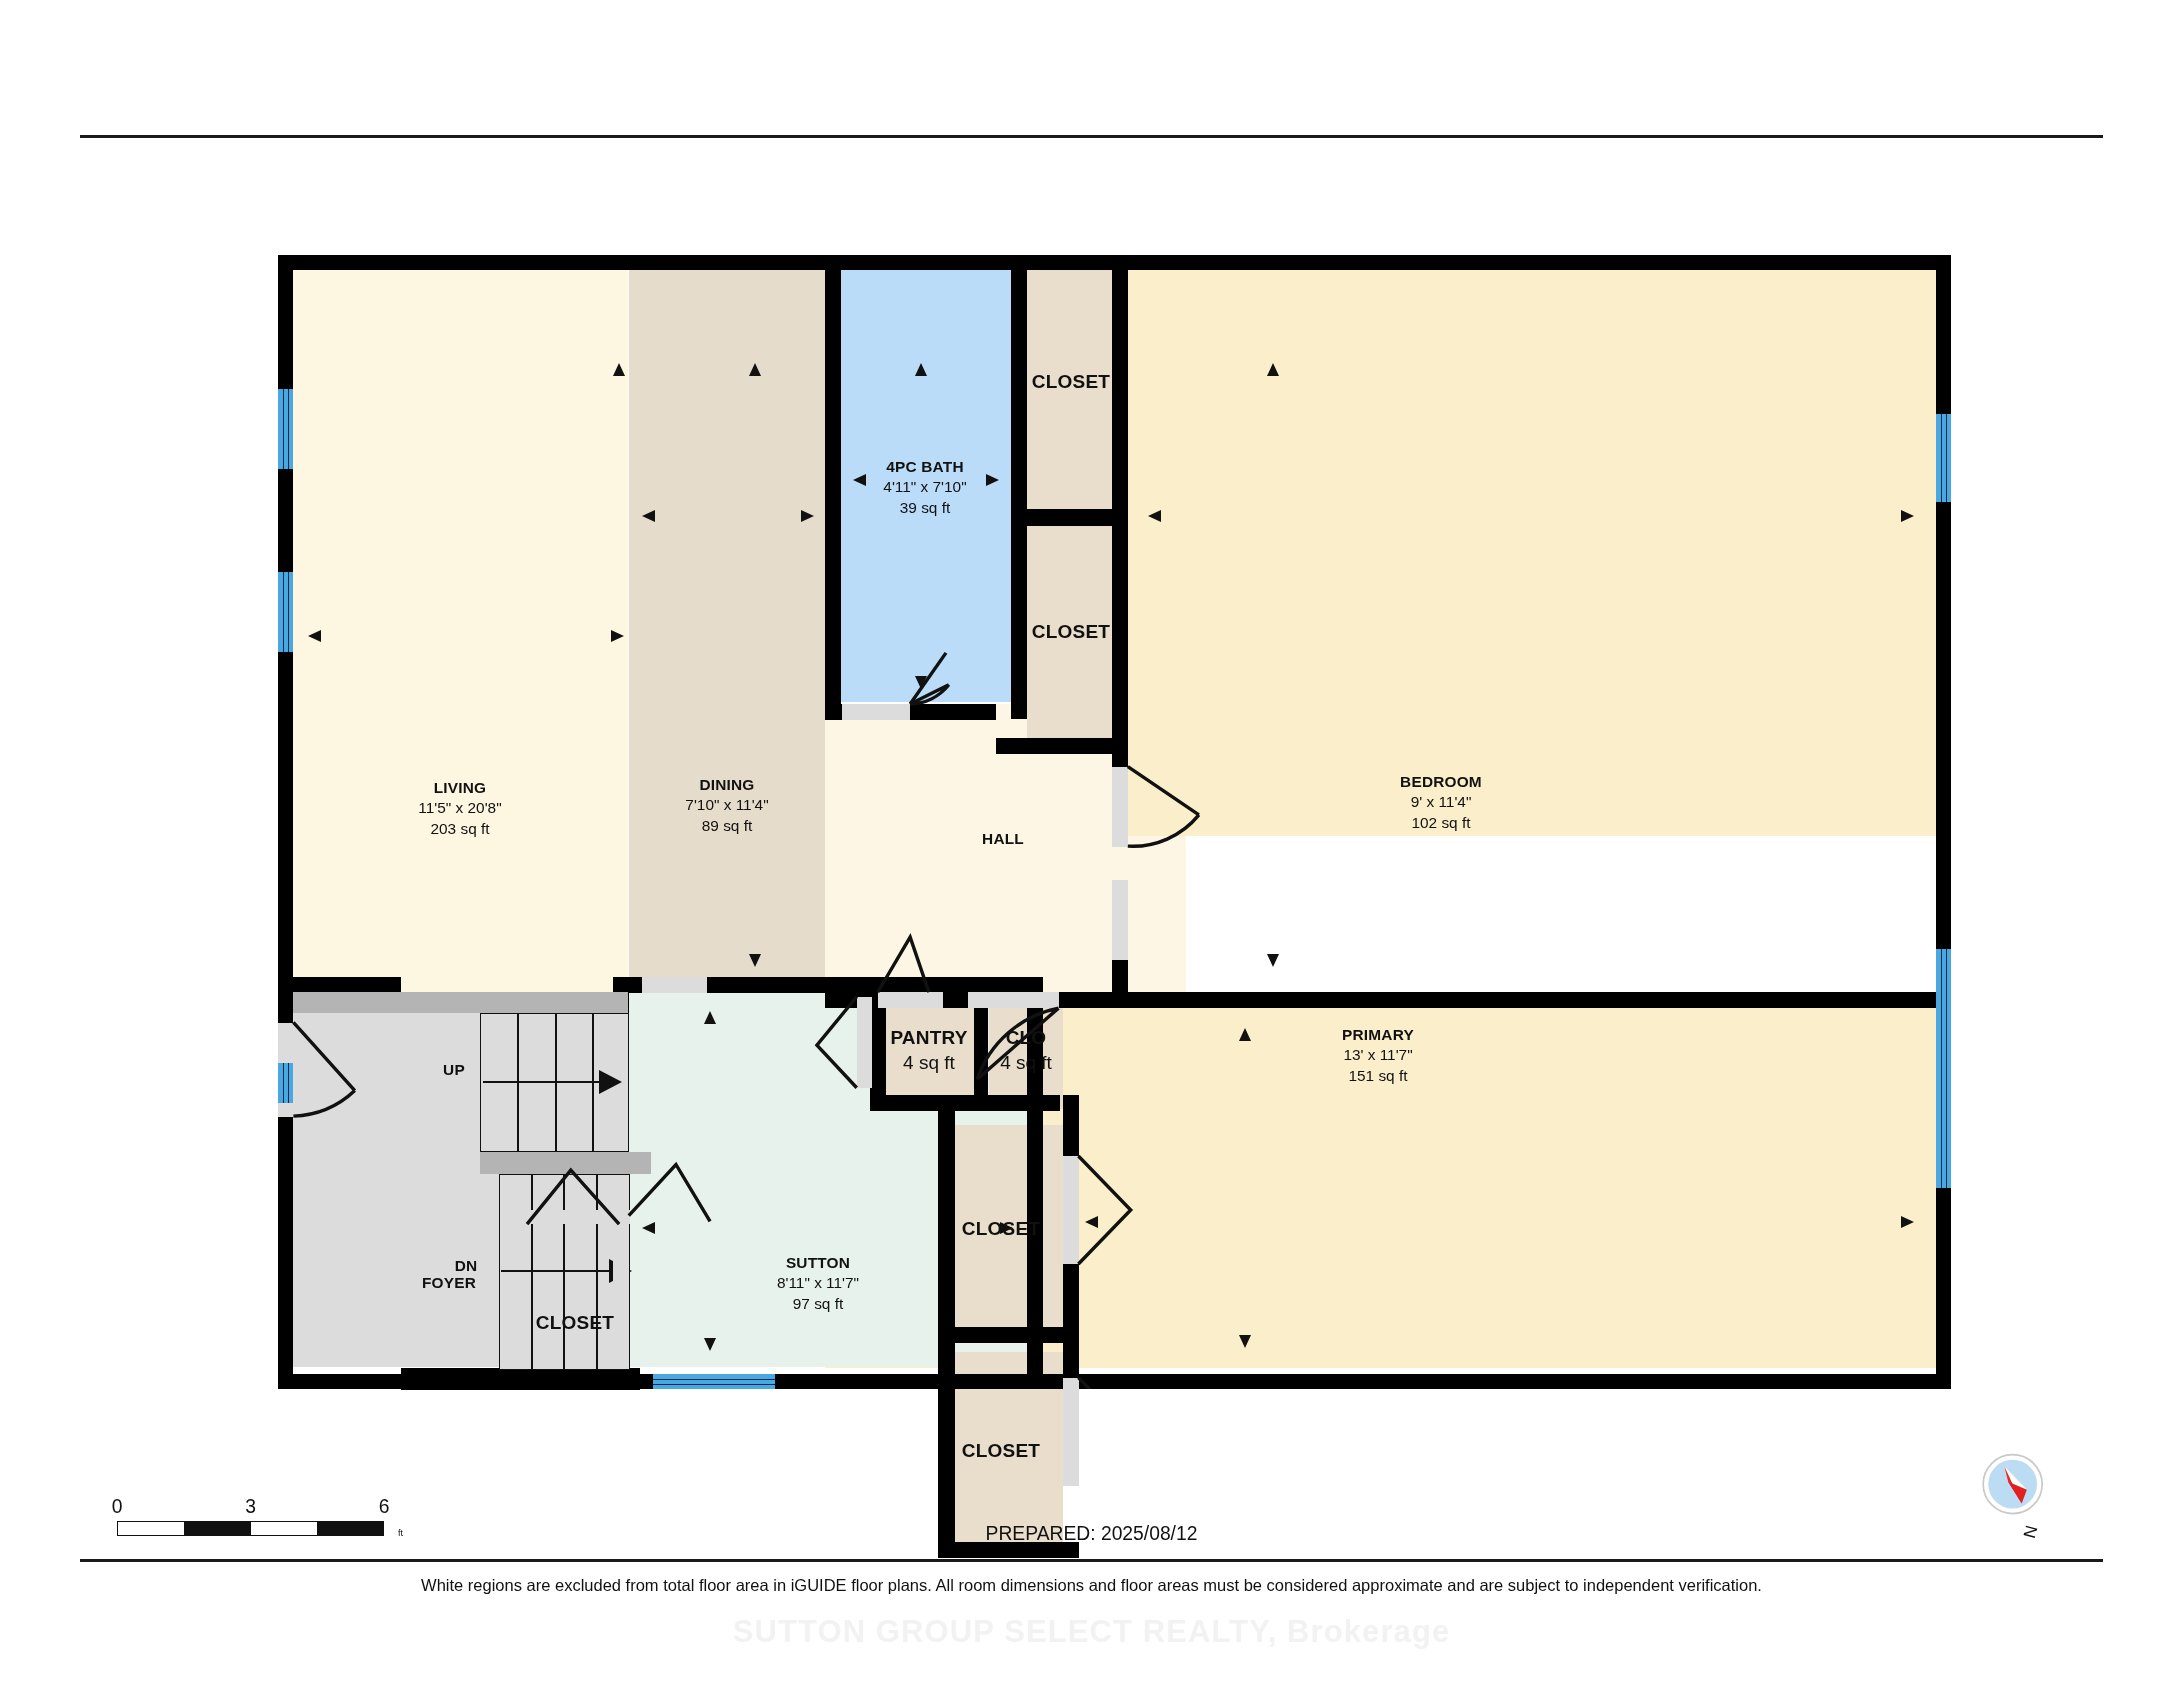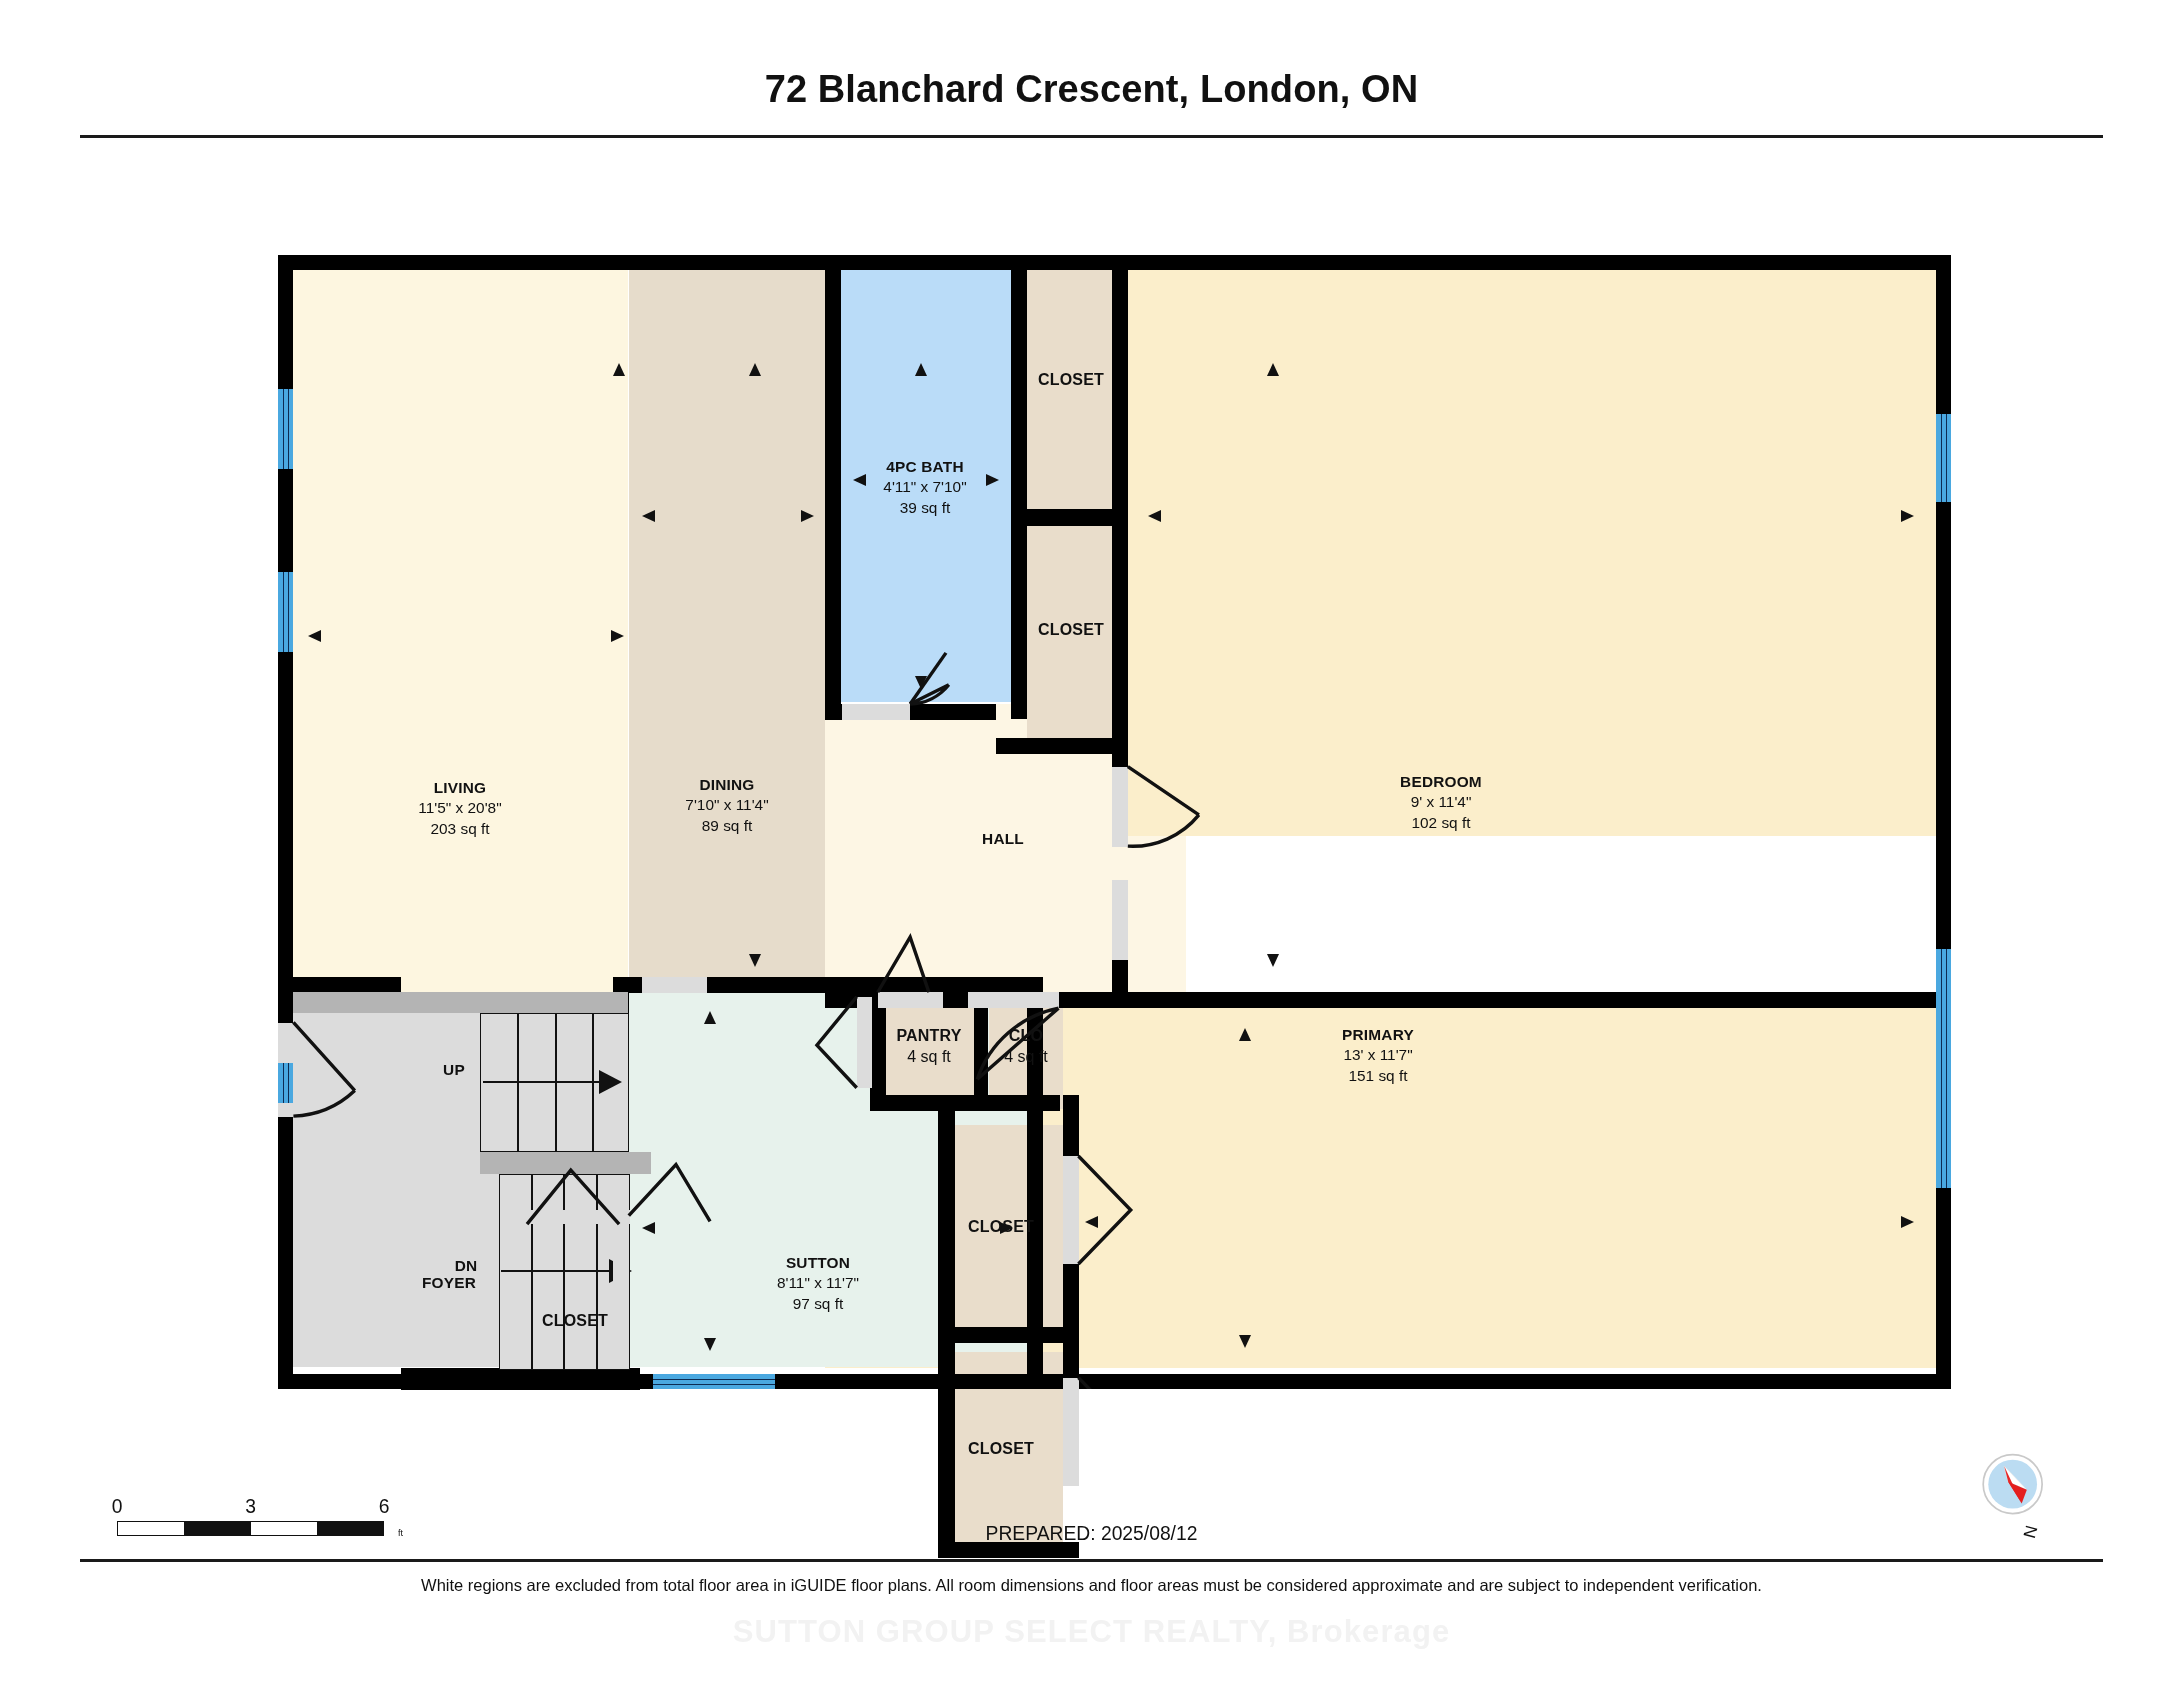--- a/index.html
+++ b/index.html
@@ -60,21 +60,21 @@
     position:absolute;
     text-align:center;
     font-size:15.4px;
     line-height:1.33;
     color:#111;
     white-space:nowrap;
     transform:translateX(-50%);
     font-weight:500;
   }
   .lab .n{font-weight:bold;letter-spacing:0.2px;}
-  .lab.sm{font-size:16px;}
+  .lab.sm{font-size:19px;}
 
   
   .swing{position:absolute;left:0;top:0;width:1673px;height:1134px;pointer-events:none;}
 
   
   .arw{position:absolute;width:0;height:0;}
   .arw.u{border-left:6.3px solid transparent;border-right:6.3px solid transparent;border-bottom:13.6px solid #111;}
   .arw.d{border-left:6.3px solid transparent;border-right:6.3px solid transparent;border-top:13.6px solid #111;}
   .arw.l{border-top:6.3px solid transparent;border-bottom:6.3px solid transparent;border-right:13.6px solid #111;}
   .arw.r{border-top:6.3px solid transparent;border-bottom:6.3px solid transparent;border-left:13.6px solid #111;}
@@ -104,21 +104,20 @@
     position:absolute;left:0;right:0;top:1614px;
     text-align:center;font-size:31px;font-weight:bold;letter-spacing:1.1px;
     color:#f2f2f2;
   }
 </style>
 </head>
 <body>
 
 <div class="page">
 
-  <div class="title">72 Blanchard Crescent, London, ON</div>
   <div class="rule-top"></div>
 
 
   <div class="plan">
 
     <div class="blk c-living" style="left:15.4px;top:15.4px;width:335px;height:722px;"></div>
     <div class="blk c-living" style="left:15.4px;top:737px;width:108px;height:375px;"></div>
     <div class="blk c-dining" style="left:351px;top:15.4px;width:196px;height:722px;"></div>
     <div class="blk c-hall" style="left:547px;top:466px;width:202px;height:271px;"></div>
     <div class="blk c-bath" style="left:563px;top:15.4px;width:171px;height:432px;"></div>

